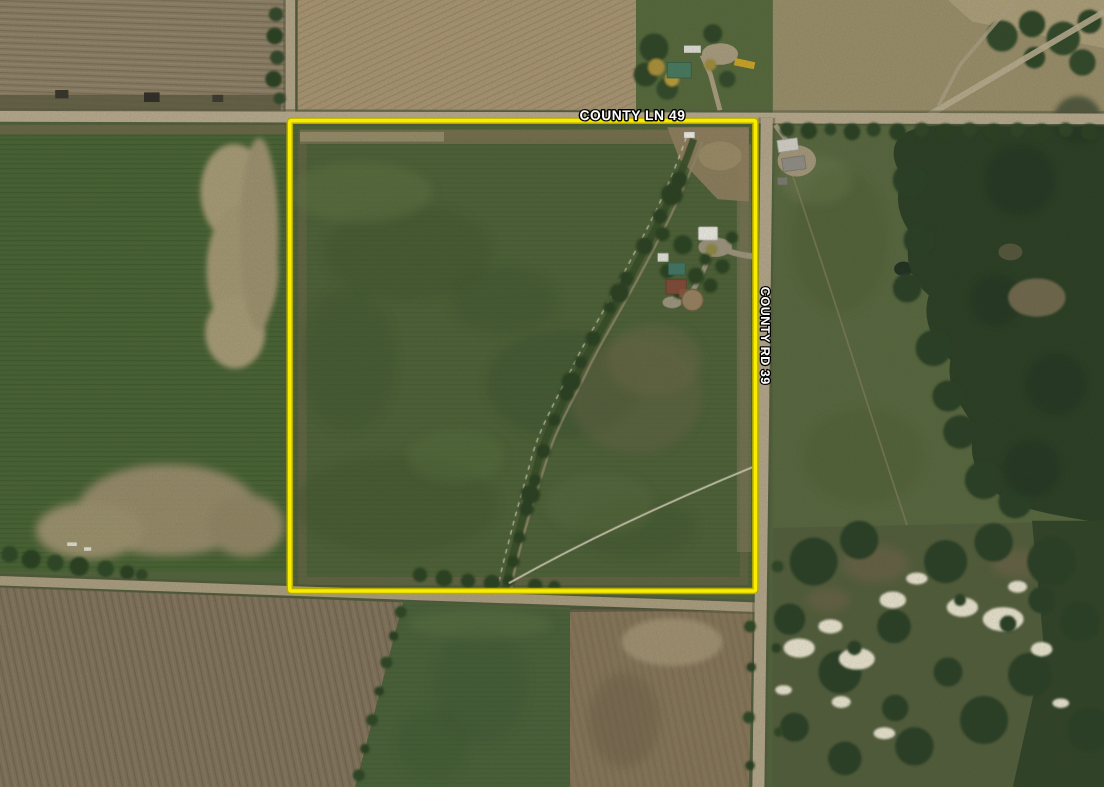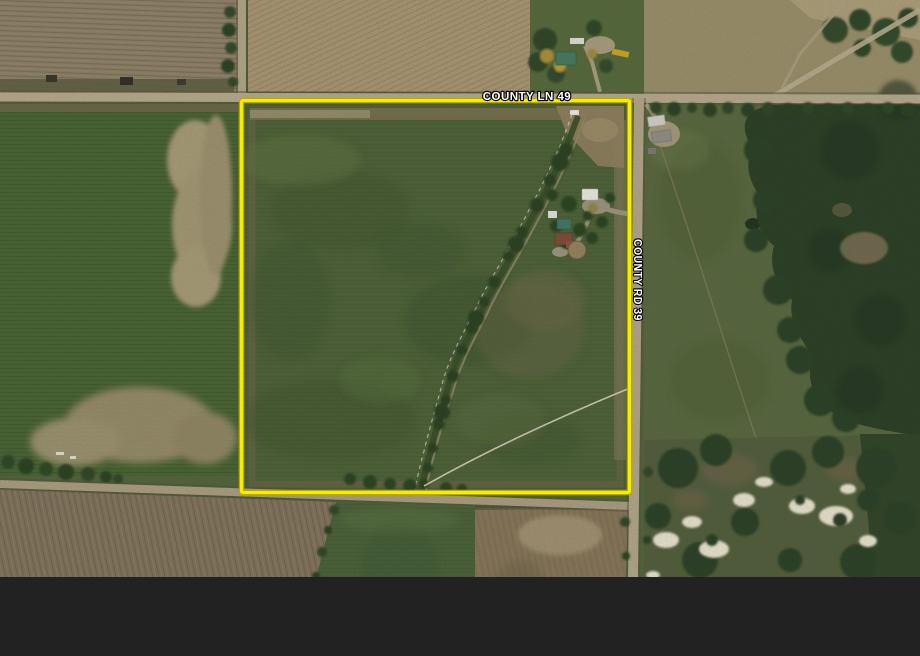--- a/index.html
+++ b/index.html
@@ -1,16 +1,16 @@
 <!DOCTYPE html>
 <html><head>
 <meta charset="utf-8">
 <style>
   html,body{margin:0;padding:0;background:#222;}
-  .stage{position:relative;width:920px;height:577px;overflow:hidden;font-family:"Liberation Sans",sans-serif;}
+  .stage{position:relative;width:920px;height:656px;overflow:hidden;font-family:"Liberation Sans",sans-serif;}
   .stage svg{position:absolute;left:0;top:0;display:block;}
   .roadlabel{font-family:"Liberation Sans",sans-serif;font-weight:700;font-size:11.5px;
              letter-spacing:.45px;fill:#ffffff;stroke:#000000;stroke-width:2.4px;
              paint-order:stroke;stroke-linejoin:round;}
   .roadlabel.vert{font-size:10.5px;letter-spacing:.4px;stroke-width:2.2px;}
 </style>
 </head>
 <body>
 
 <div class="stage">

